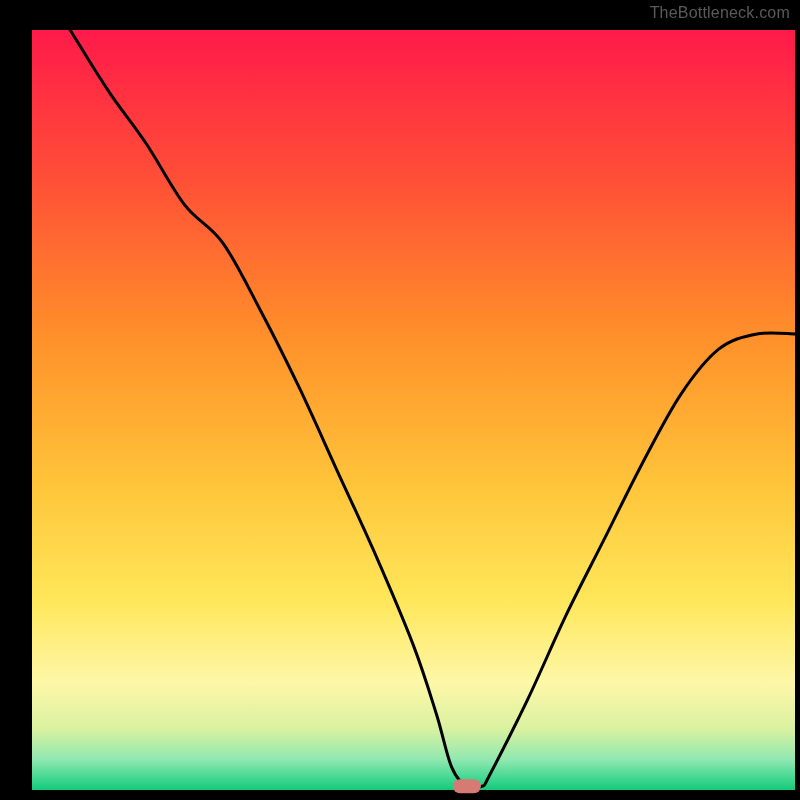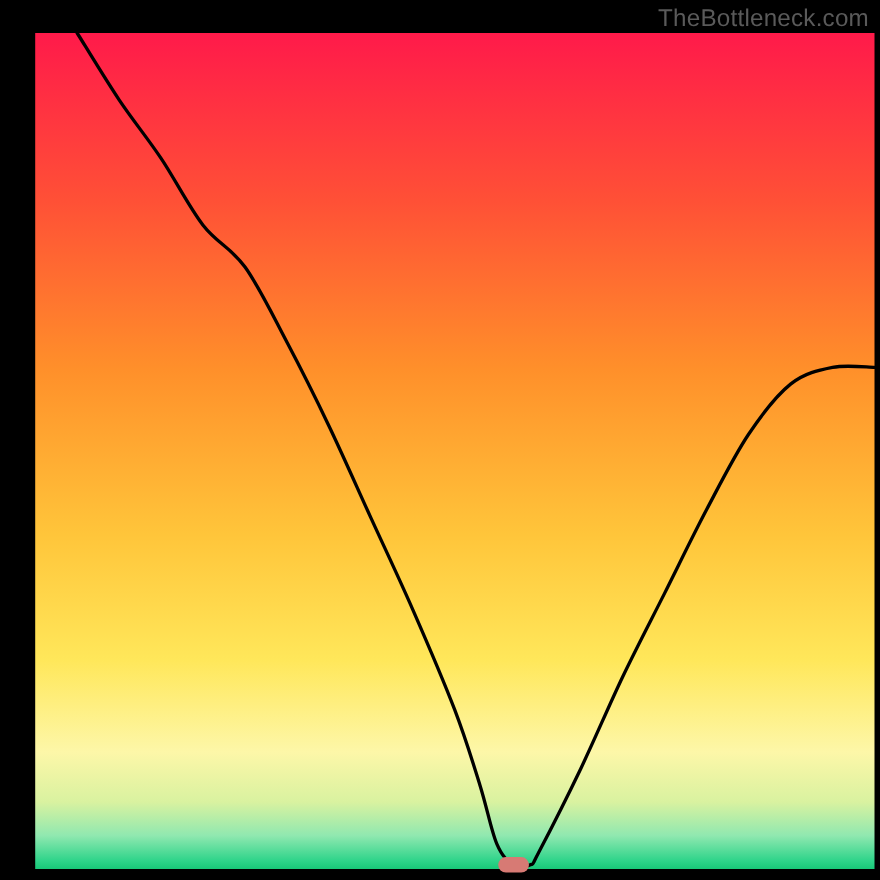--- a/index.html
+++ b/index.html
@@ -14,21 +14,21 @@
   .chart-container {
     position: relative;
     width: 800px;
     height: 800px;
   }
   .attribution {
     position: absolute;
     top: 4px;
     right: 10px;
     color: #5a5a5a;
-    font-size: 22px;
+    font-size: 16px;
     font-weight: 500;
     letter-spacing: 0.2px;
     z-index: 10;
   }
   svg {
     display: block;
   }
 </style>
 </head>
 <body>

